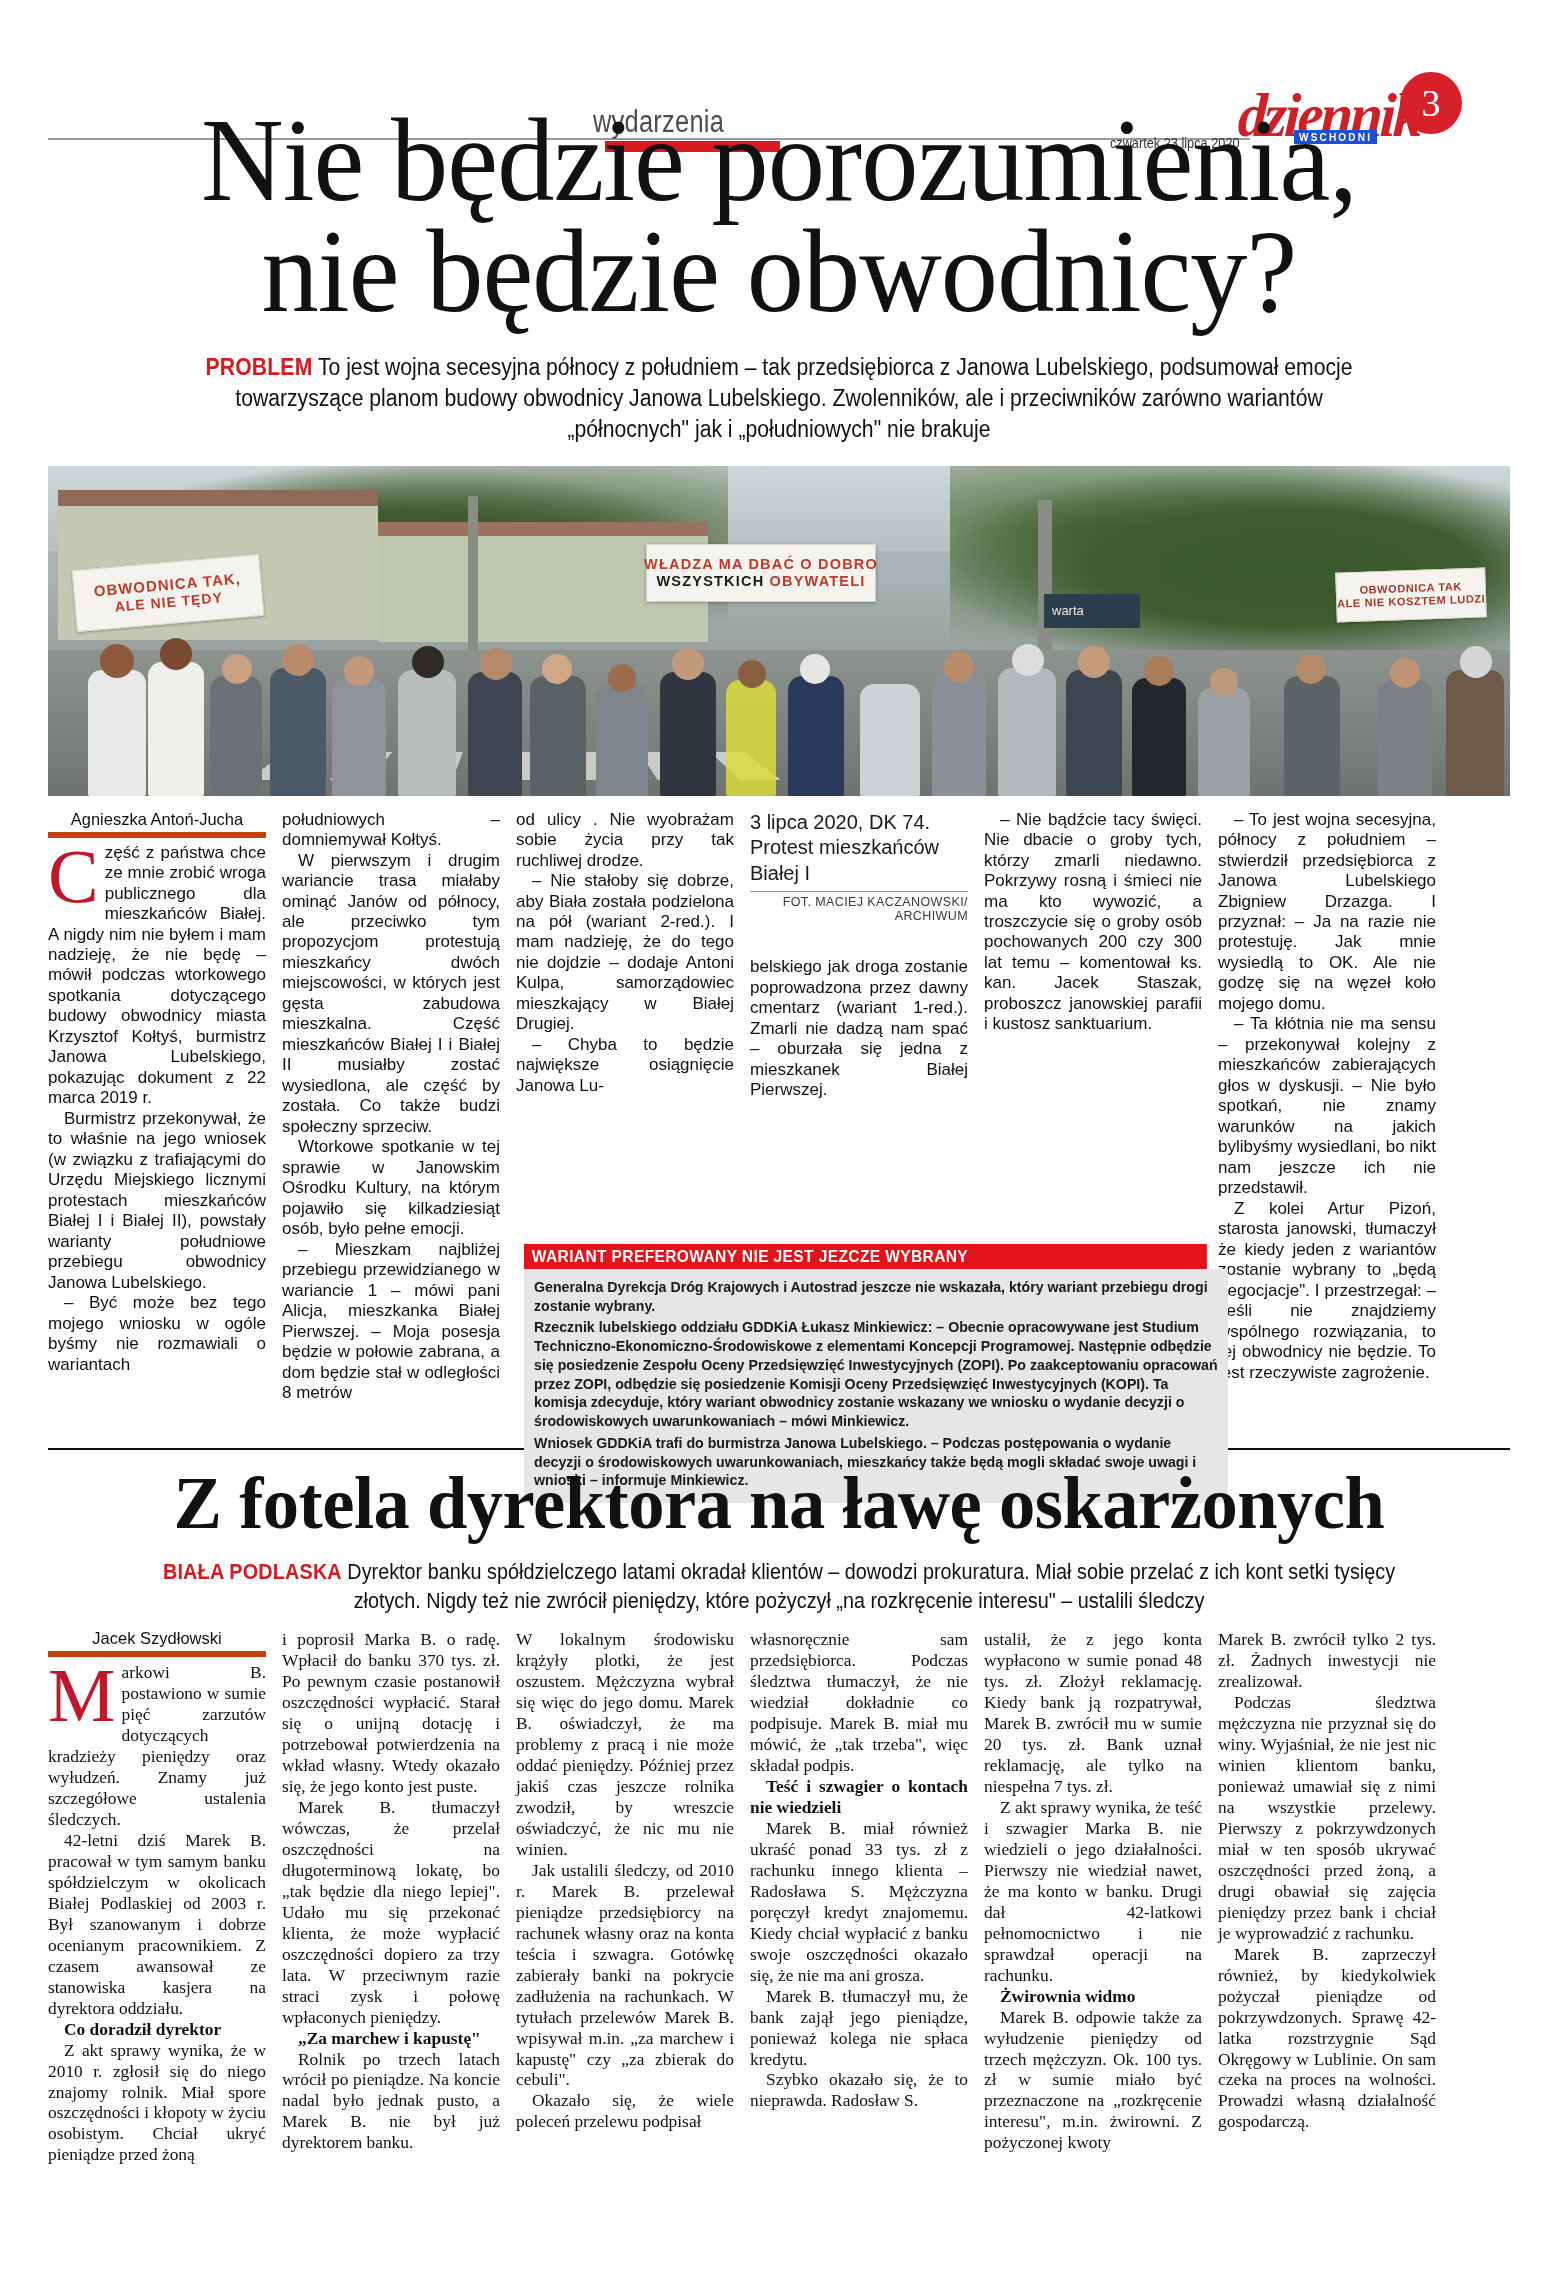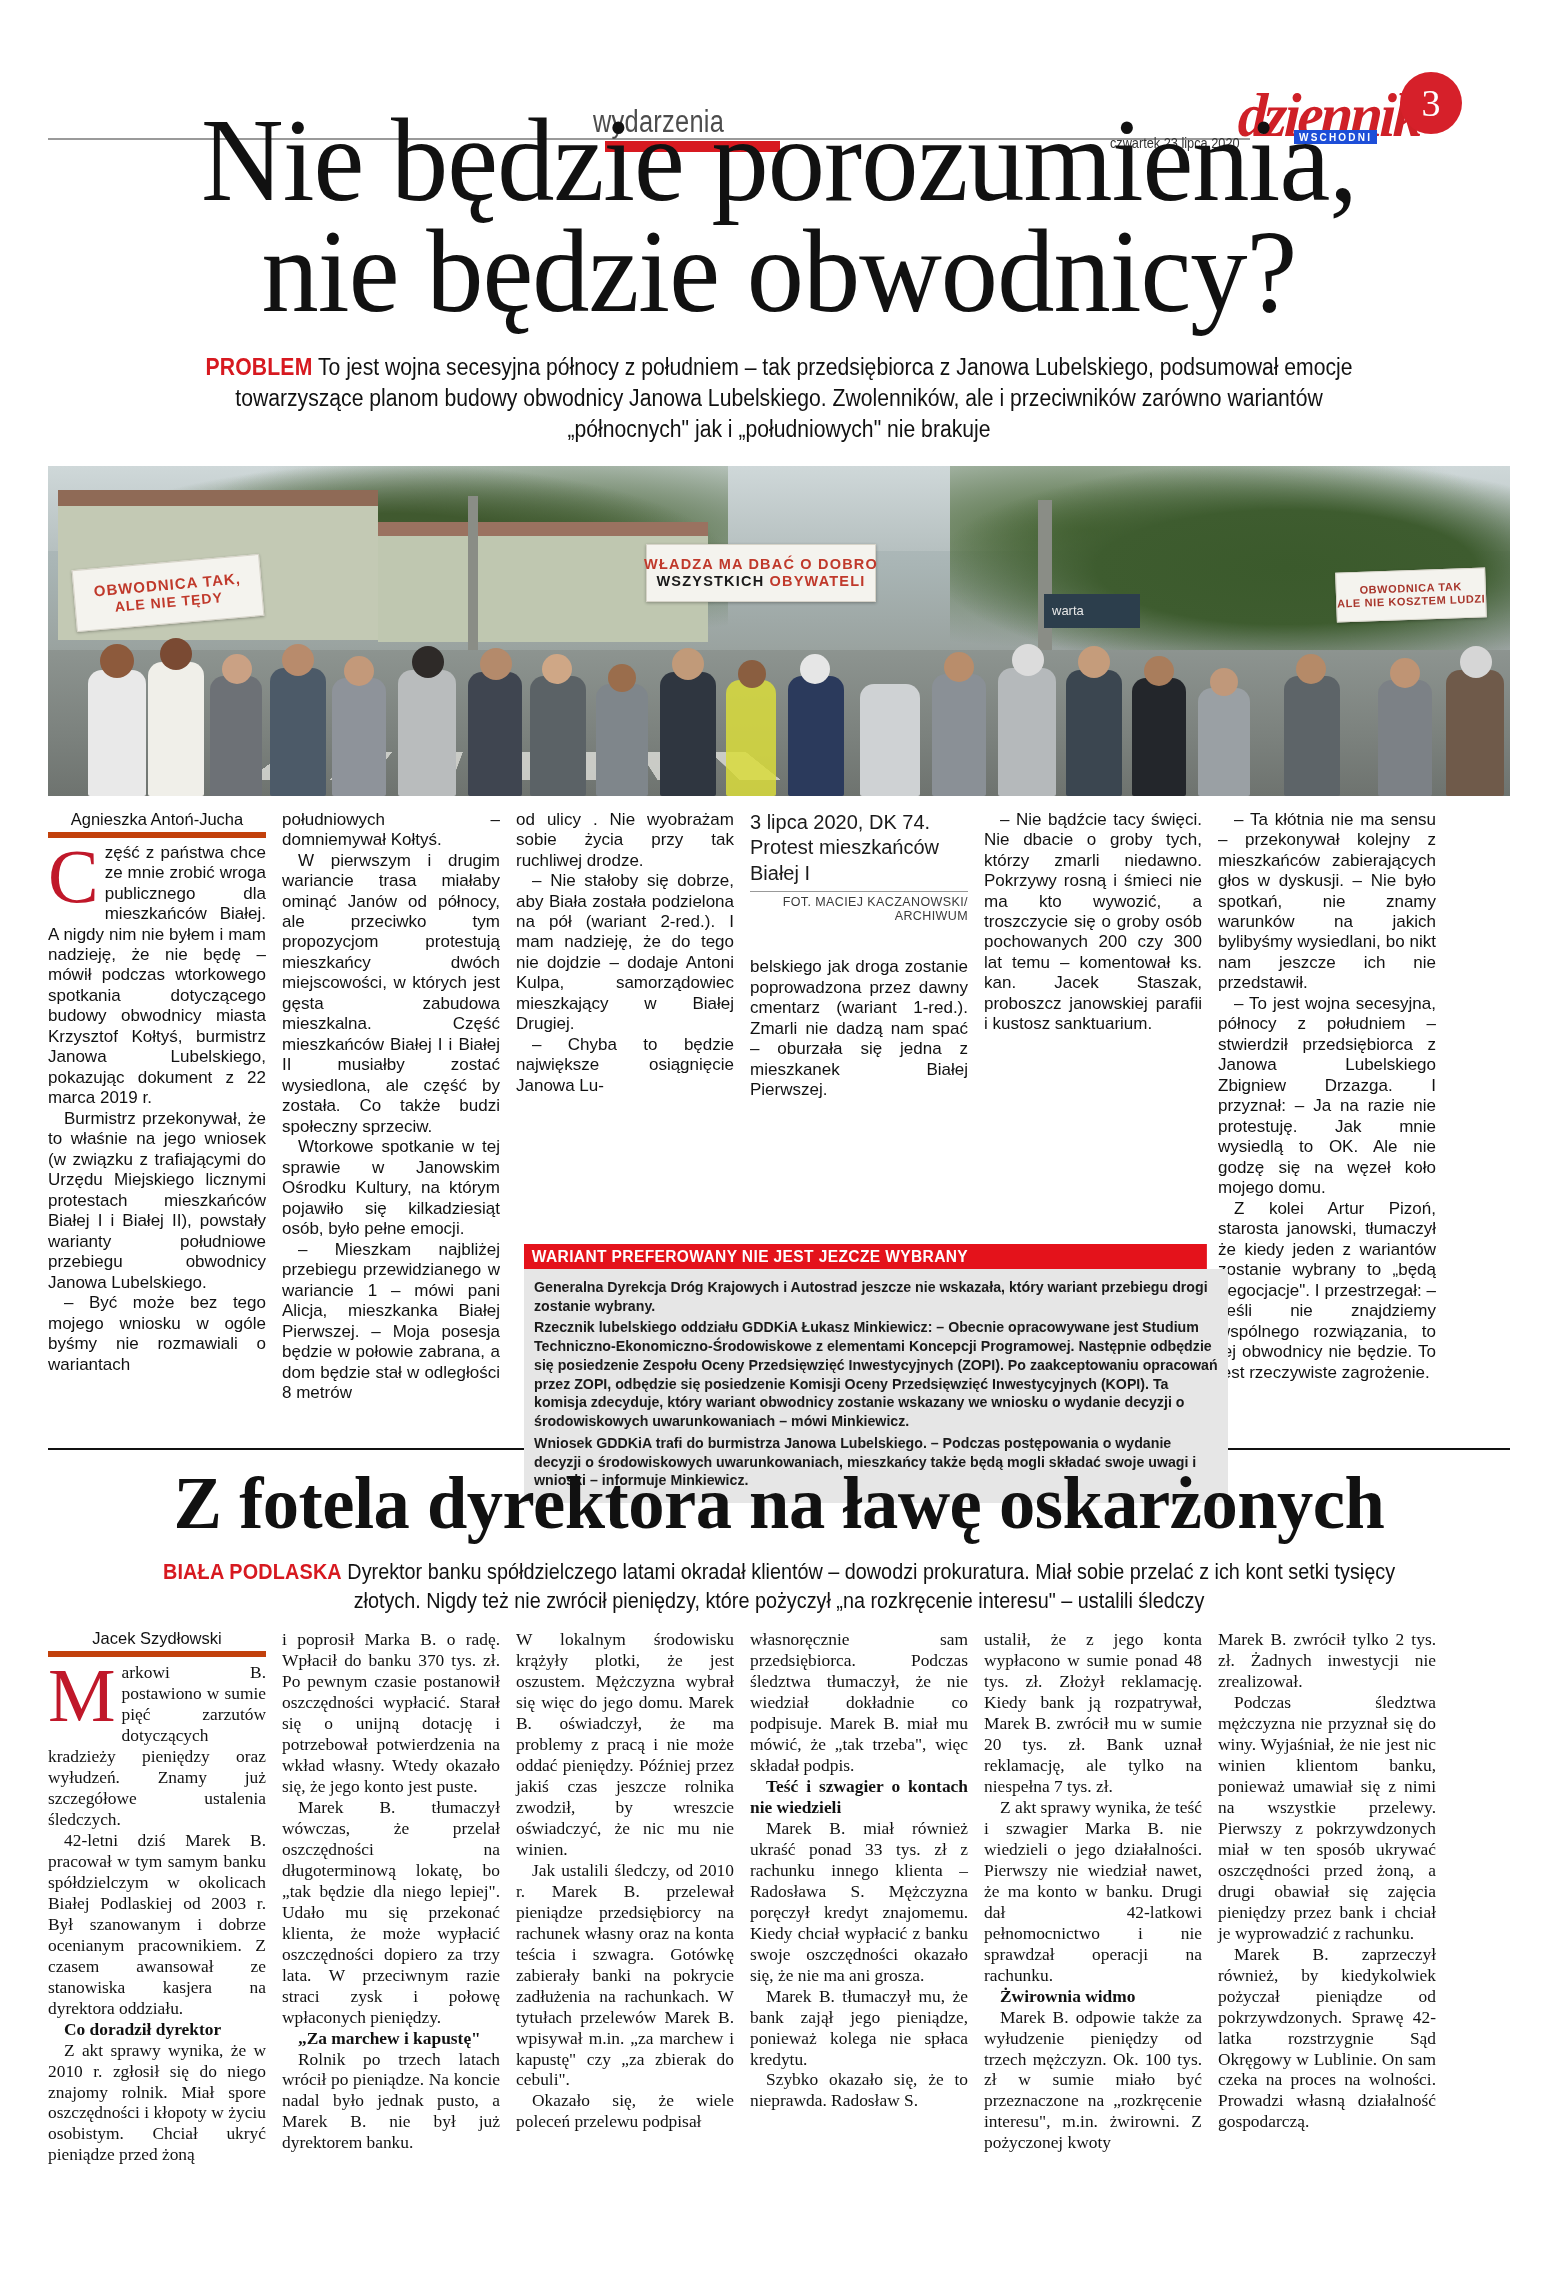--- a/index.html
+++ b/index.html
@@ -294,22 +294,22 @@
       <div class="photo-caption">3 lipca 2020, DK 74. Protest mieszkańców Białej I</div>
       <div class="photo-credit">FOT. MACIEJ KACZANOWSKI/ ARCHIWUM</div>
       <p class="noind" style="margin-top:34px;">belskiego jak droga zostanie poprowadzona przez dawny cmentarz (wariant 1-red.). Zmarli nie dadzą nam spać – oburzała się jedna z mieszkanek Białej Pierwszej.</p>
     </div>
 
     <div class="col">
       <p>– Nie bądźcie tacy święci. Nie dbacie o groby tych, którzy zmarli niedawno. Pokrzywy rosną i śmieci nie ma kto wywozić, a troszczycie się o groby osób pochowanych 200 czy 300 lat temu – komentował ks. kan. Jacek Staszak, proboszcz janowskiej parafii i kustosz sanktuarium.</p>
     </div>
 
     <div class="col">
+      <p>– To jest wojna secesyjna, północy z południem – stwierdził przedsiębiorca z Janowa Lubelskiego Zbigniew Drzazga. I przyznał: – Ja na razie nie protestuję. Jak mnie wysiedlą to OK. Ale nie godzę się na węzeł koło mojego domu.</p>
       <p>– Ta kłótnia nie ma sensu – przekonywał kolejny z mieszkańców zabierających głos w dyskusji. – Nie było spotkań, nie znamy warunków na jakich bylibyśmy wysiedlani, bo nikt nam jeszcze ich nie przedstawił.</p>
-      <p>– To jest wojna secesyjna, północy z południem – stwierdził przedsiębiorca z Janowa Lubelskiego Zbigniew Drzazga. I przyznał: – Ja na razie nie protestuję. Jak mnie wysiedlą to OK. Ale nie godzę się na węzeł koło mojego domu.</p>
       <p>Z kolei Artur Pizoń, starosta janowski, tłumaczył że kiedy jeden z wariantów zostanie wybrany to „będą negocjacje". I przestrzegał: – Jeśli nie znajdziemy wspólnego rozwiązania, to tej obwodnicy nie będzie. To jest rzeczywiste zagrożenie.</p>
     </div>
   </div>
 
   <div class="infobox" style="position:absolute; left:524px; top:1234px; width:704px;">
     <div class="ib-head">WARIANT PREFEROWANY  NIE JEST  JEZCZE  WYBRANY</div>
     <div class="ib-body">
       <p>Generalna Dyrekcja Dróg Krajowych i Autostrad jeszcze nie wskazała, który wariant przebiegu drogi zostanie wybrany.</p>
       <p>Rzecznik lubelskiego oddziału GDDKiA Łukasz Minkiewicz: – Obecnie opracowywane jest Studium Techniczno-Ekonomiczno-Środowiskowe z elementami Koncepcji Programowej. Następnie odbędzie się posiedzenie Zespołu Oceny Przedsięwzięć Inwestycyjnych (ZOPI). Po zaakceptowaniu opracowań przez ZOPI, odbędzie się posiedzenie Komisji Oceny Przedsięwzięć Inwestycyjnych (KOPI). Ta komisja zdecyduje, który wariant obwodnicy zostanie wskazany we wniosku o wydanie decyzji o środowiskowych uwarunkowaniach – mówi Minkiewicz.</p>
       <p>Wniosek GDDKiA trafi do burmistrza Janowa Lubelskiego. – Podczas postępowania o wydanie decyzji o środowiskowych uwarunkowaniach, mieszkańcy także będą mogli składać swoje uwagi i wnioski – informuje Minkiewicz.</p>

